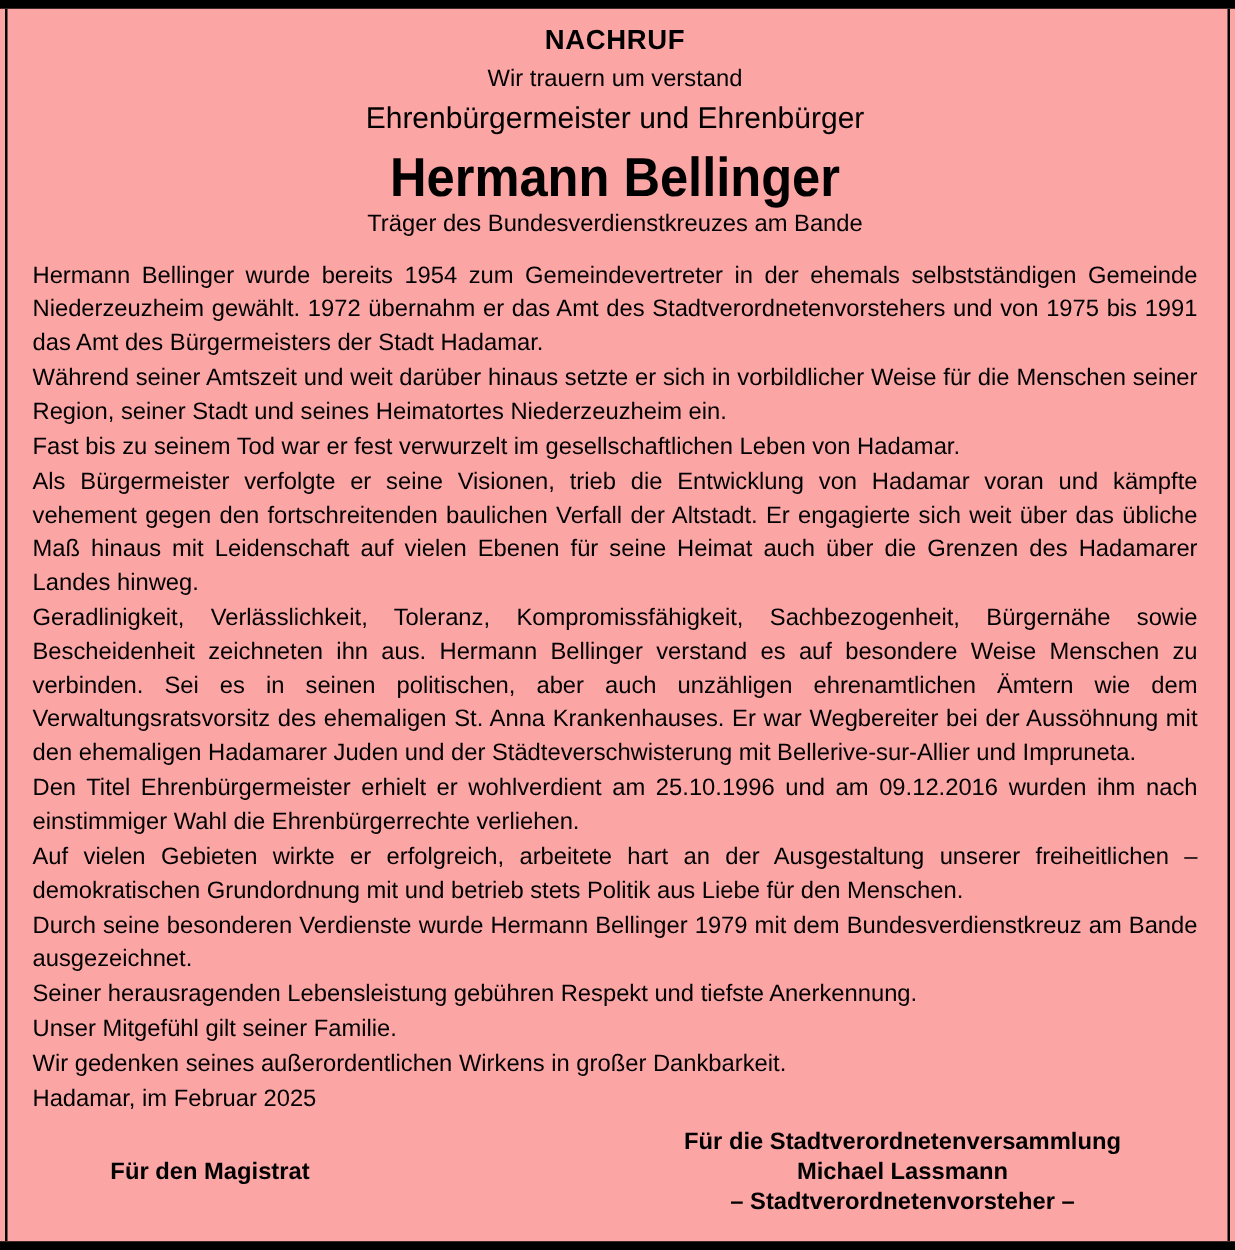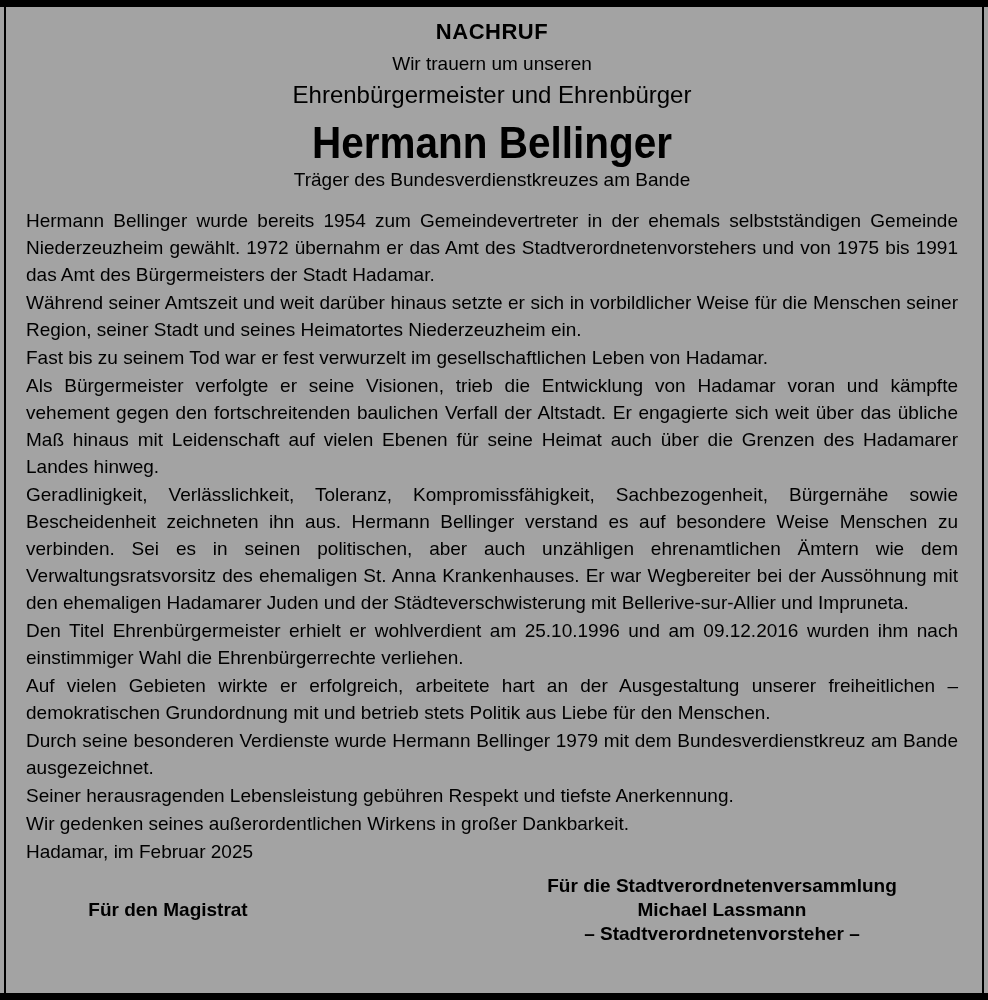--- a/index.html
+++ b/index.html
@@ -5,21 +5,21 @@
   html, body {
     margin: 0;
     padding: 0;
     background: #ffffff;
   }
   .page {
     position: relative;
     width: 988px;
     height: 1000px;
     box-sizing: border-box;
-    background: #a3a3a3;
+    background: #fca5a5;
     border-top: 7px solid #000;
     border-bottom: 7px solid #000;
     font-family: "Liberation Sans", "DejaVu Sans", sans-serif;
     color: #000;
     overflow: hidden;
   }
   .inner {
     box-sizing: border-box;
     margin: 0 4px;
     height: 986px;
@@ -94,36 +94,37 @@
   .sig-line { margin: 0; }
 </style>
 </head>
 <body>
 
 <div class="page">
   <div class="inner">
 
     <header class="hdr">
       <div class="hdr-title">NACHRUF</div>
-      <div class="hdr-intro1">Wir trauern um unseren</div>
+      <div class="hdr-intro1">Wir trauern um verstand</div>
       <div class="hdr-intro2">Ehrenbürgermeister und Ehrenbürger</div>
       <div class="hdr-name">Hermann Bellinger</div>
       <div class="hdr-sub">Träger des Bundesverdienstkreuzes am Bande</div>
     </header>
 
     <main class="bodytext">
       <p>Hermann Bellinger wurde bereits 1954 zum Gemeindevertreter in der ehemals selbstständigen Gemeinde Niederzeuzheim gewählt. 1972 übernahm er das Amt des Stadtverordnetenvorstehers und von 1975 bis 1991 das Amt des Bürgermeisters der Stadt Hadamar.</p>
       <p>Während seiner Amtszeit und weit darüber hinaus setzte er sich in vorbildlicher Weise für die Menschen seiner Region, seiner Stadt und seines Heimatortes Niederzeuzheim ein.</p>
       <p>Fast bis zu seinem Tod war er fest verwurzelt im gesellschaftlichen Leben von Hadamar.</p>
       <p>Als Bürgermeister verfolgte er seine Visionen, trieb die Entwicklung von Hadamar voran und kämpfte vehement gegen den fortschreitenden baulichen Verfall der Altstadt. Er engagierte sich weit über das übliche Maß hinaus mit Leidenschaft auf vielen Ebenen für seine Heimat auch über die Grenzen des Hadamarer Landes hinweg.</p>
       <p>Geradlinigkeit, Verlässlichkeit, Toleranz, Kompromissfähigkeit, Sachbezogenheit, Bürgernähe sowie Bescheidenheit zeichneten ihn aus. Hermann Bellinger verstand es auf besondere Weise Menschen zu verbinden. Sei es in seinen politischen, aber auch unzähligen ehrenamtlichen Ämtern wie dem Verwaltungsratsvorsitz des ehemaligen St. Anna Krankenhauses. Er war Wegbereiter bei der Aussöhnung mit den ehemaligen Hadamarer Juden und der Städteverschwisterung mit Bellerive-sur-Allier und Impruneta.</p>
       <p>Den Titel Ehrenbürgermeister erhielt er wohlverdient am 25.10.1996 und am 09.12.2016 wurden ihm nach einstimmiger Wahl die Ehrenbürgerrechte verliehen.</p>
       <p>Auf vielen Gebieten wirkte er erfolgreich, arbeitete hart an der Ausgestaltung unserer freiheitlichen – demokratischen Grundordnung mit und betrieb stets Politik aus Liebe für den Menschen.</p>
       <p>Durch seine besonderen Verdienste wurde Hermann Bellinger 1979 mit dem Bundesverdienstkreuz am Bande ausgezeichnet.</p>
       <p>Seiner herausragenden Lebensleistung gebühren Respekt und tiefste Anerkennung.</p>
+      <p>Unser Mitgefühl gilt seiner Familie.</p>
       <p>Wir gedenken seines außerordentlichen Wirkens in großer Dankbarkeit.</p>
       <p class="dateline">Hadamar, im Februar 2025</p>
     </main>
 
     <footer class="sigs">
       <div class="sig-left">
         <p class="sig-line">Für den Magistrat</p>
       </div>
       <div class="sig-right">
         <p class="sig-line">Für die Stadtverordnetenversammlung</p>

